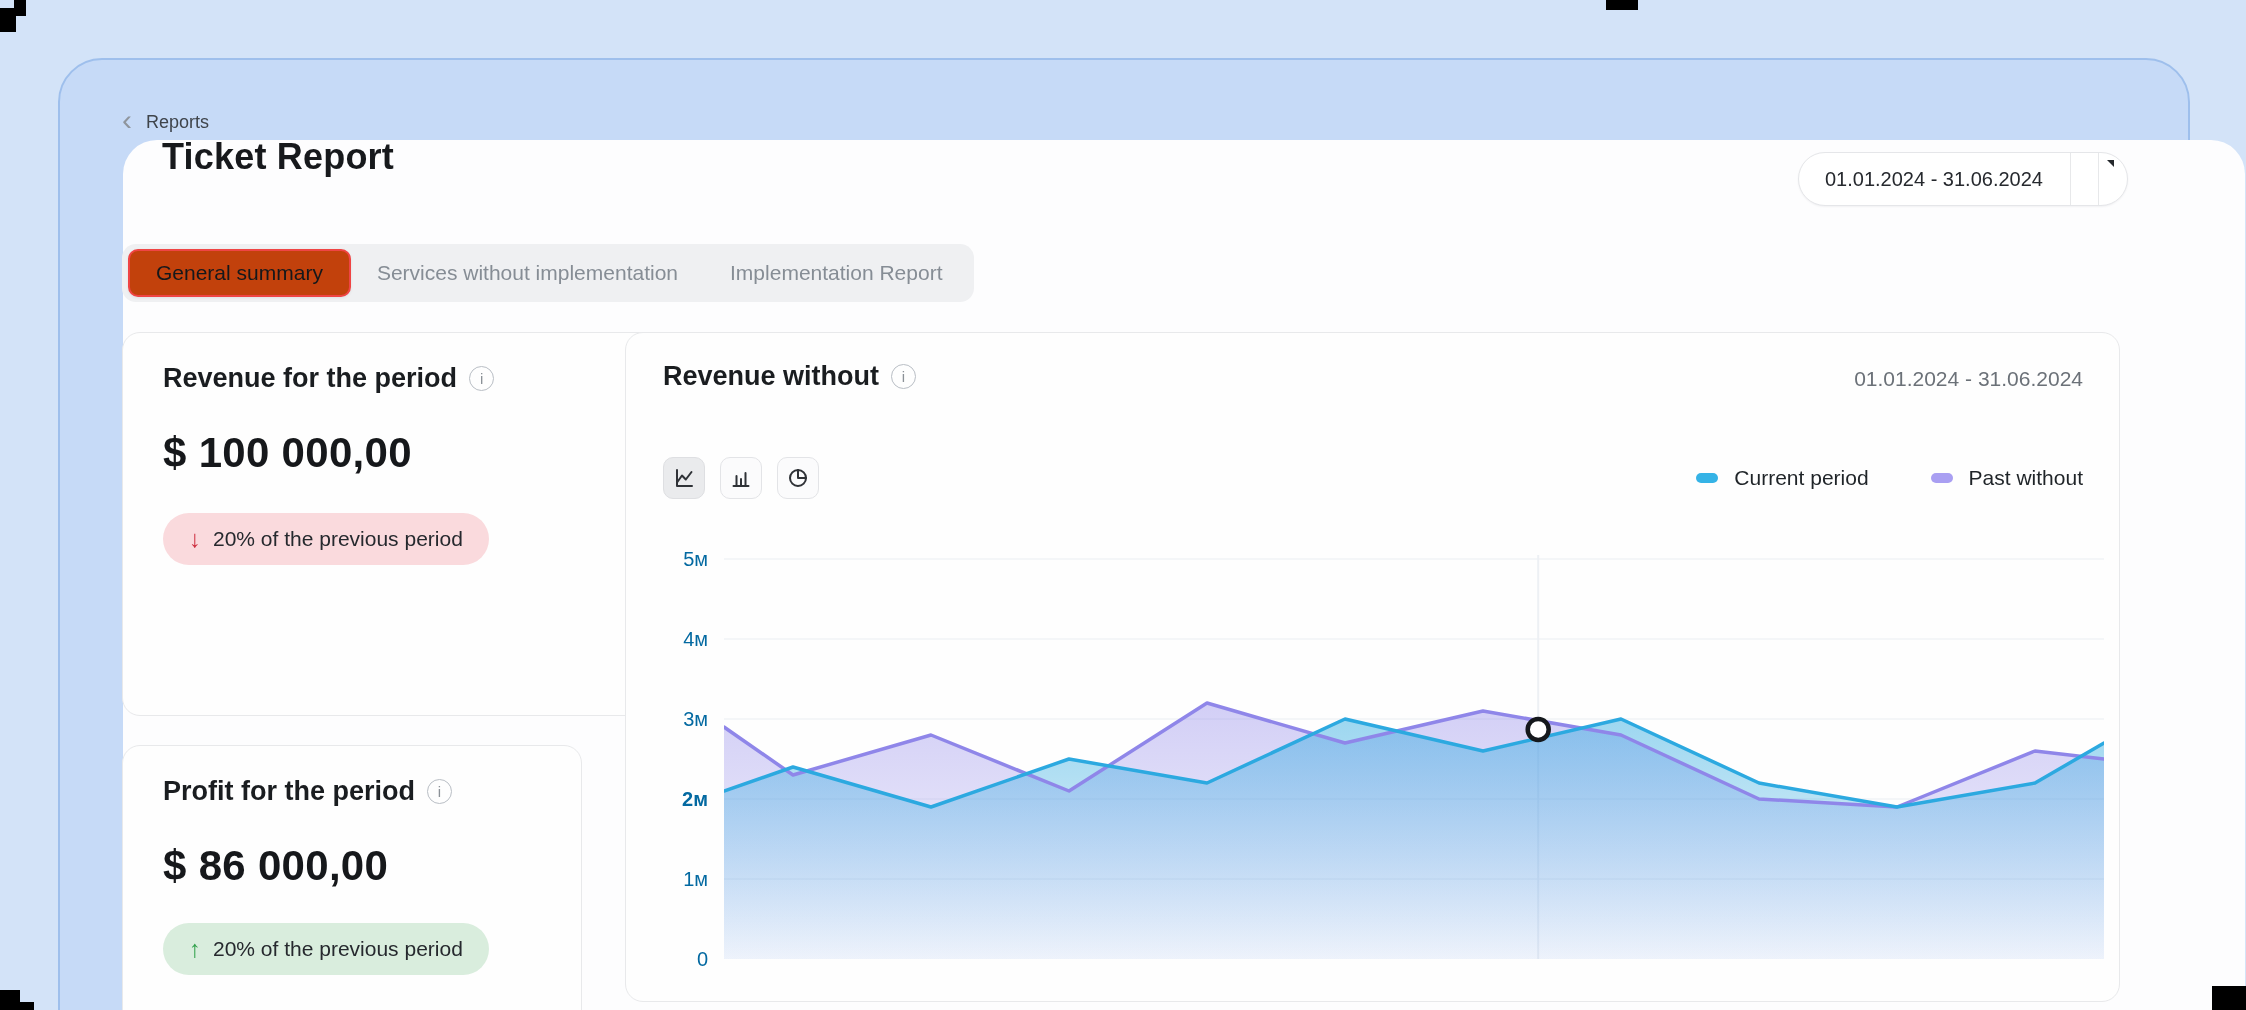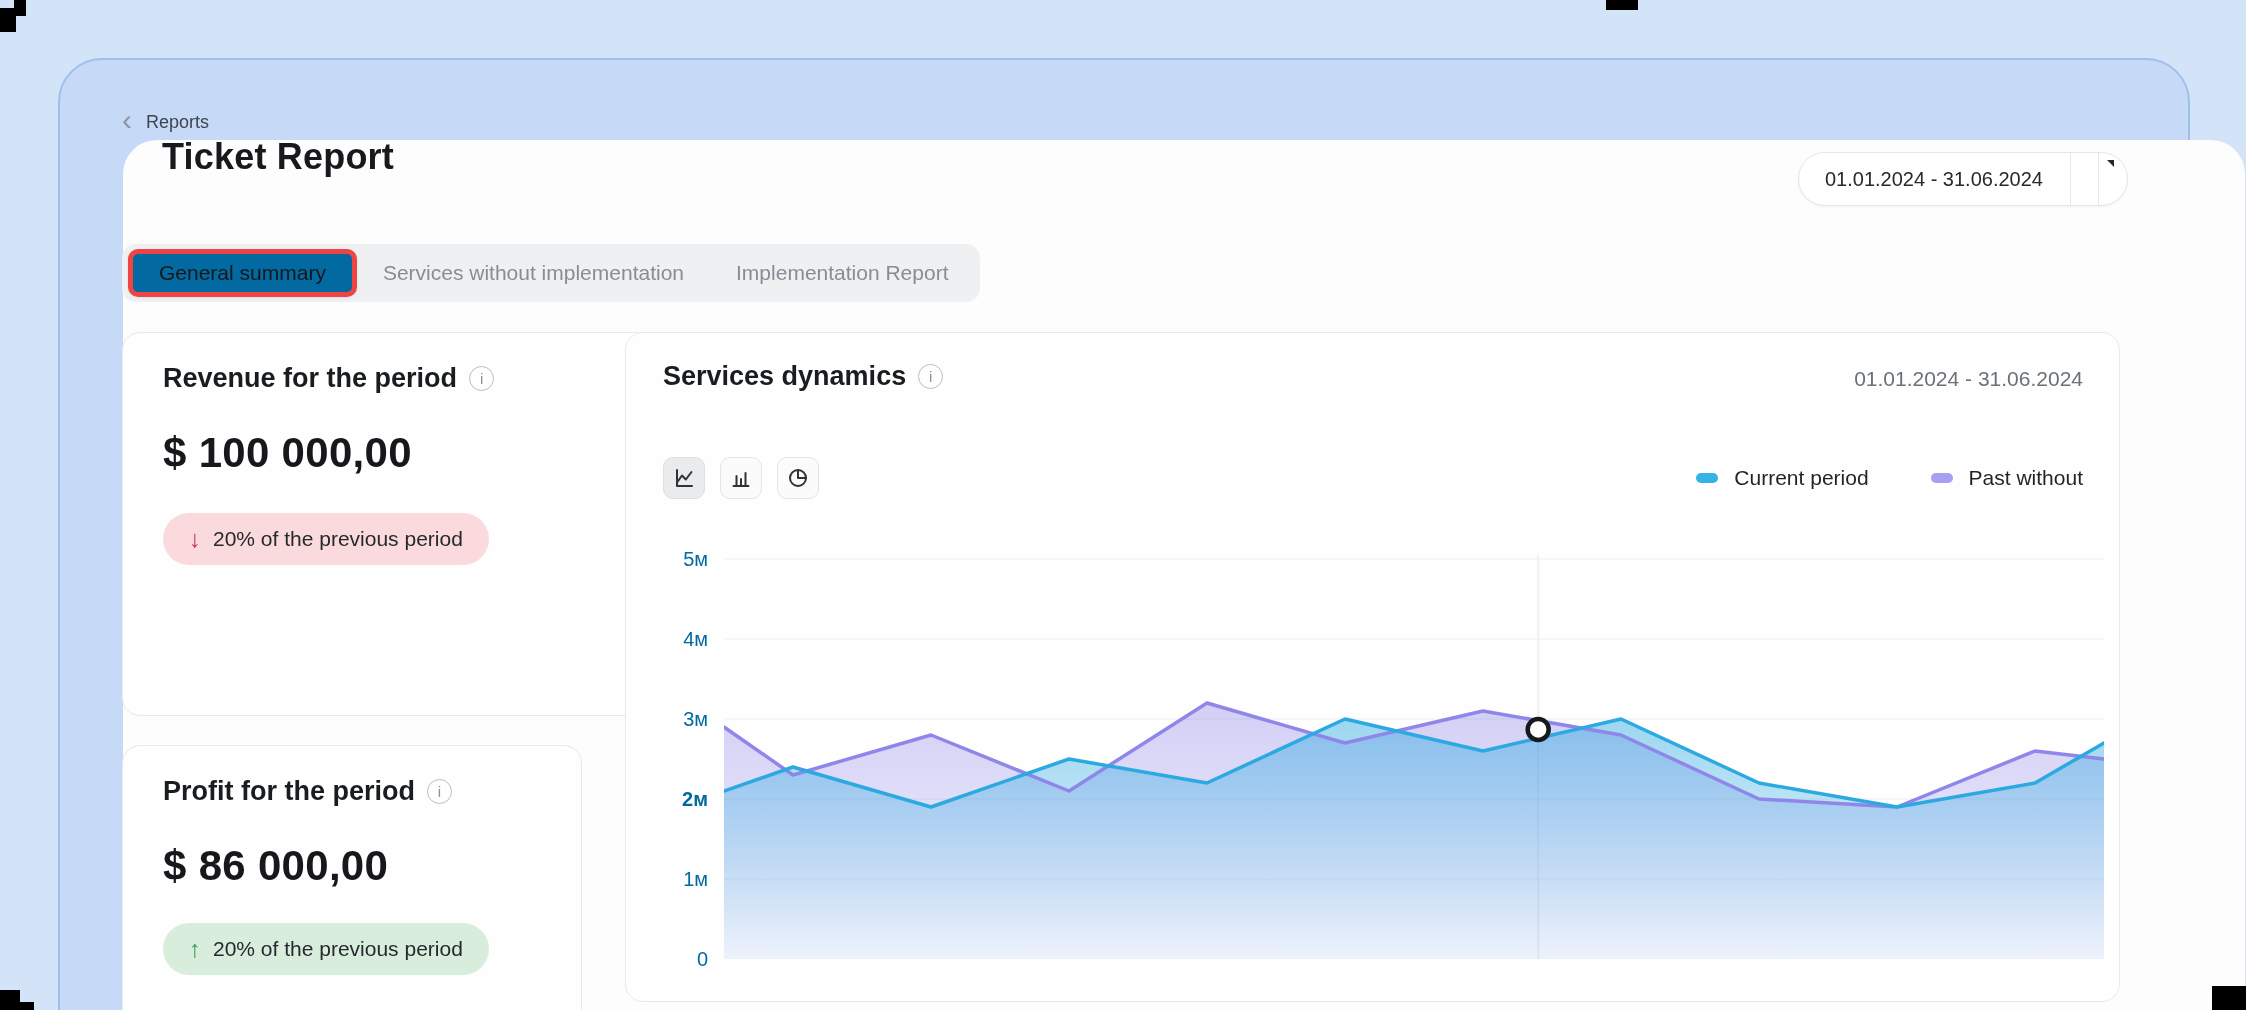--- a/index.html
+++ b/index.html
@@ -40,22 +40,22 @@
   .date-pill .dp-mark { position:absolute; right:13px; top:7px; width:7px; height:7px;
     background:#25282C; clip-path:polygon(0 0,100% 0,100% 100%); }
 
   
   .tabs {
     position:absolute; left:122px; top:244px; height:58px;
     background:#EFF0F2; border-radius:14px; display:inline-flex; align-items:center; padding:0 6px;
   }
   .tab { height:48px; display:flex; align-items:center; padding:0 26px;
     font-size:21px; color:#868D95; border-radius:10px; cursor:pointer; white-space:nowrap; }
-  .tab.active { background:#0369a1; color:#15181B; font-weight:500;
-    border:5px solid #ef4444; box-shadow:0 1px 3px rgba(0,0,0,.07); }
+  .tab.active { background:#c2410c; color:#15181B; font-weight:500;
+    border:2px solid #ef4444; box-shadow:0 1px 3px rgba(0,0,0,.07); }
 
   
   .card { position:absolute; background:#FEFEFE; border:1px solid #E8E9EB; border-radius:18px; }
   .card-revenue { left:122px; top:332px; width:544px; height:384px; }
   .card-profit  { left:122px; top:745px; width:460px; height:330px; }
   .card-title { position:absolute; left:40px; top:30px; display:flex; align-items:center; gap:12px;
     font-size:27px; font-weight:600; color:#1A1D20; white-space:nowrap; }
   .info-icon { width:25px; height:25px; border:1.5px solid #B9BEC5; border-radius:50%;
     display:inline-flex; align-items:center; justify-content:center;
     font-size:15px; color:#8B9197; font-weight:400; font-style:normal; cursor:pointer; flex:none; }
@@ -138,21 +138,21 @@
   </div>
   <div class="amount">$ 86 000,00</div>
   <div class="badge up">
     <span class="arrow">↑</span>
     <span>20% of the previous period</span>
   </div>
 </div>
 
 <div class="card card-chart">
   <div class="chart-title">
-    <span>Services dynamics</span>
+    <span>Revenue without</span>
     <span class="info-icon">i</span>
   </div>
   <div class="chart-range">01.01.2024 - 31.06.2024</div>
 
   <div class="toggles">
     <div class="toggle active">
       <svg width="24" height="24" viewBox="0 0 24 24">
         <path d="M5 4 V20 H20"></path>
           <path d="M5 16.5 L10 9.5 L13.8 13.5 L19.5 6"></path>
       </svg>

